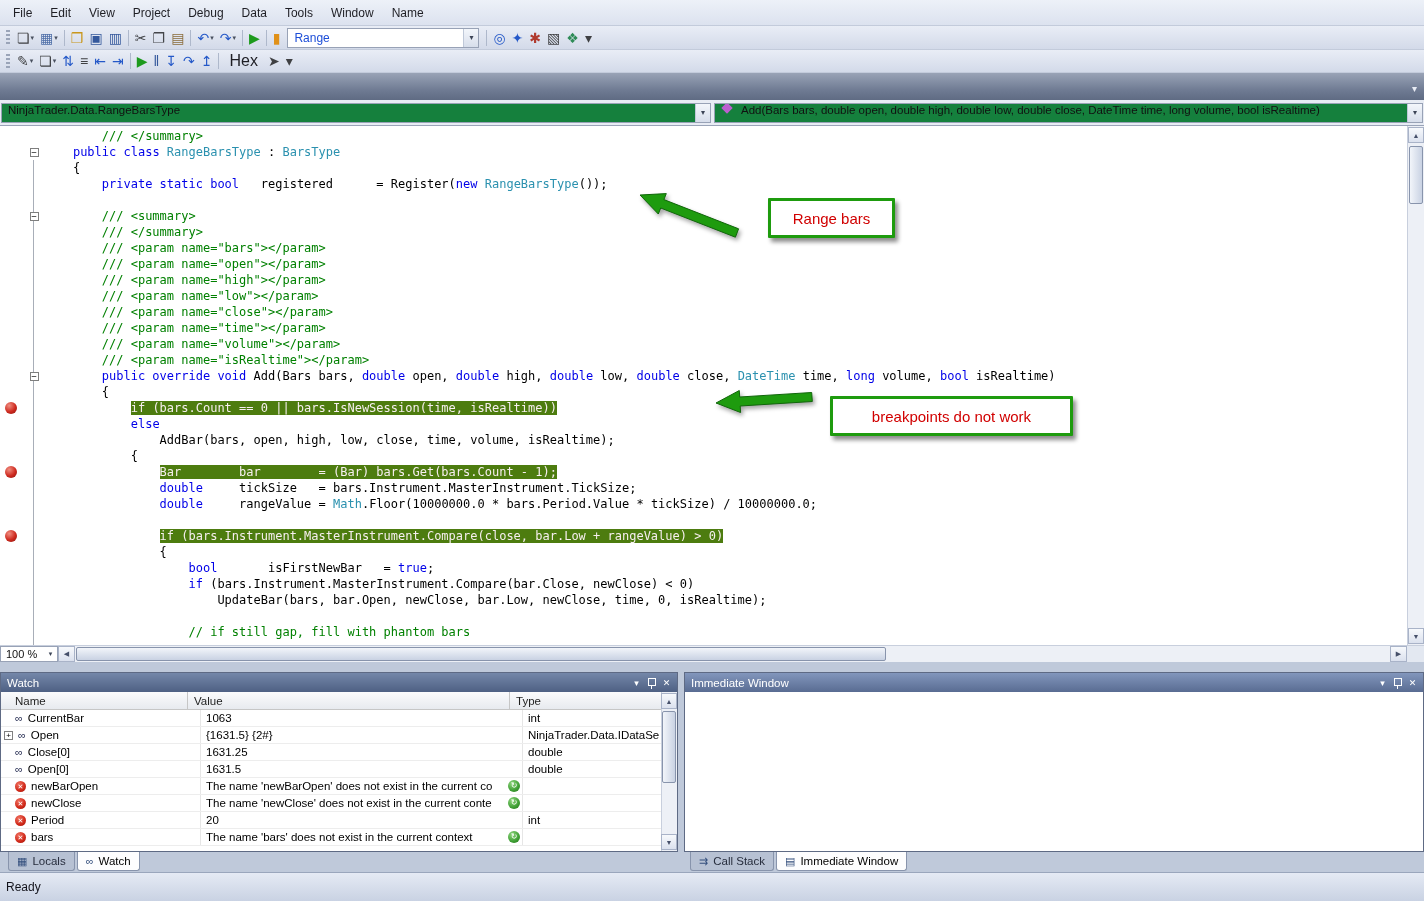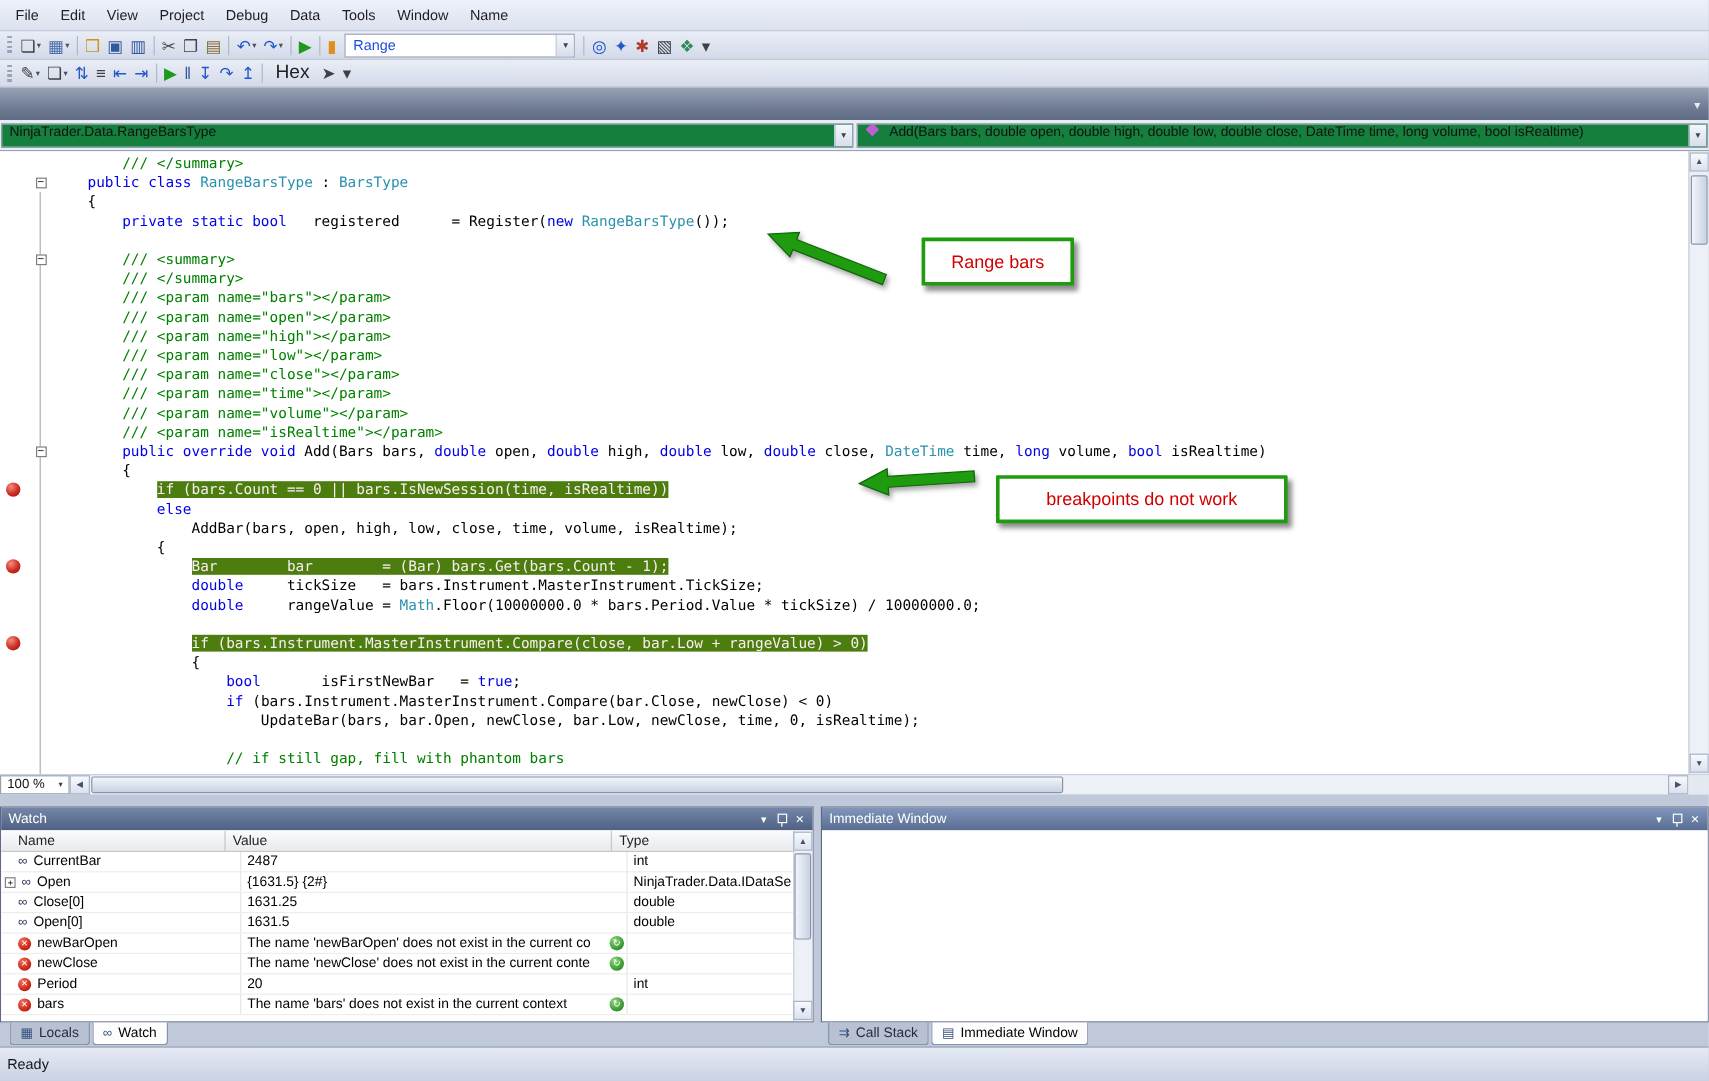--- a/index.html
+++ b/index.html
@@ -342,21 +342,21 @@
         <div class="wh wh2">Type</div>
       </div>
     <div id="watch-rows">
         <div class="wrow">
           <div class="wc wcn">
             <span class="wexp"></span>
             <span class="wicon iwatch">∞</span>
             <span class="wname">CurrentBar</span>
           </div>
           <div class="wc wcv">
-            <span class="wval">2487</span>
+            <span class="wval">1063</span>
           </div>
           <div class="wc wct">int</div>
         </div>
         <div class="wrow">
           <div class="wc wcn">
             <span class="wexp box">+</span>
             <span class="wicon iwatch">∞</span>
             <span class="wname">Open</span>
           </div>
           <div class="wc wcv">

